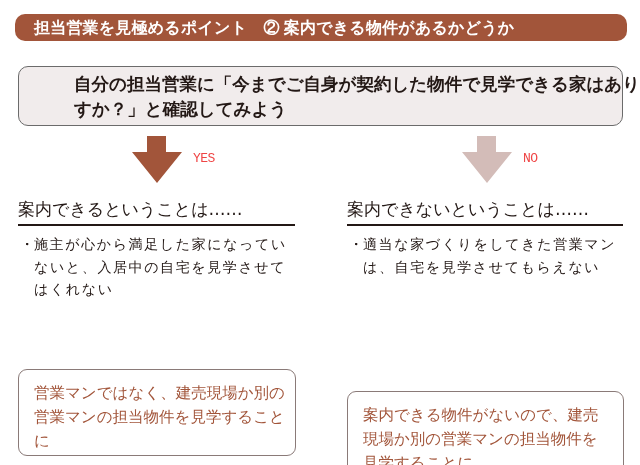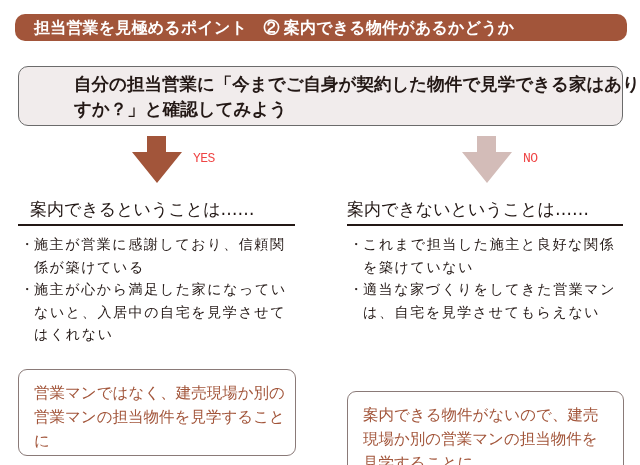--- a/index.html
+++ b/index.html
@@ -48,45 +48,43 @@
 <svg class="arrow" style="left:131px; top:136px;" width="52" height="48" viewBox="0 0 52 48">
   <polygon points="16,0 35,0 35,16 51,16 26,47 1,16 16,16" fill="#a2553a"></polygon>
 </svg>
 <span class="arrow-label" style="left:193px; top:151px;">YES</span>
 
 <svg class="arrow" style="left:461px; top:136px;" width="52" height="48" viewBox="0 0 52 48">
   <polygon points="16,0 35,0 35,16 51,16 26,47 1,16 16,16" fill="#d3bcb8"></polygon>
 </svg>
 <span class="arrow-label" style="left:523px; top:151px;">NO</span>
 
-<div class="col-heading" style="left:18px; top:198px;margin-left:12px;">案内できるということは……</div>
+<div class="col-heading" style="left:18px; top:198px;">案内できるということは……</div>
 <div class="divider" style="left:18px; top:224px; width:277px;"></div>
 
 <ul class="bullets" style="left:20px; top:233px; width:280px;">
   <li>
     <span class="dot">・</span>
-    <span>施主が営業に感謝しており、信頼関係が築けている</span>
   </li>
   <li>
     <span class="dot">・</span>
     <span>施主が心から満足した家になっていないと、入居中の自宅を見学させてはくれない</span>
   </li>
 </ul>
 
 <div class="result-box" style="left:18px; top:369px; width:278px; height:87px;">
   <div class="result-text" style="width:252px;">営業マンではなく、建売現場か別の営業マンの担当物件を見学することに</div>
 </div>
 
 <div class="col-heading" style="left:347px; top:198px;">案内できないということは……</div>
 <div class="divider" style="left:347px; top:224px; width:276px;"></div>
 
 <ul class="bullets" style="left:349px; top:233px; width:278px;">
   <li>
     <span class="dot">・</span>
-    <span>これまで担当した施主と良好な関係を築けていない</span>
   </li>
   <li>
     <span class="dot">・</span>
     <span>適当な家づくりをしてきた営業マンは、自宅を見学させてもらえない</span>
   </li>
 </ul>
 
 <div class="result-box" style="left:347px; top:391px; width:277px; height:87px;">
   <div class="result-text" style="width:250px;">案内できる物件がないので、建売現場か別の営業マンの担当物件を見学することに</div>
 </div>

